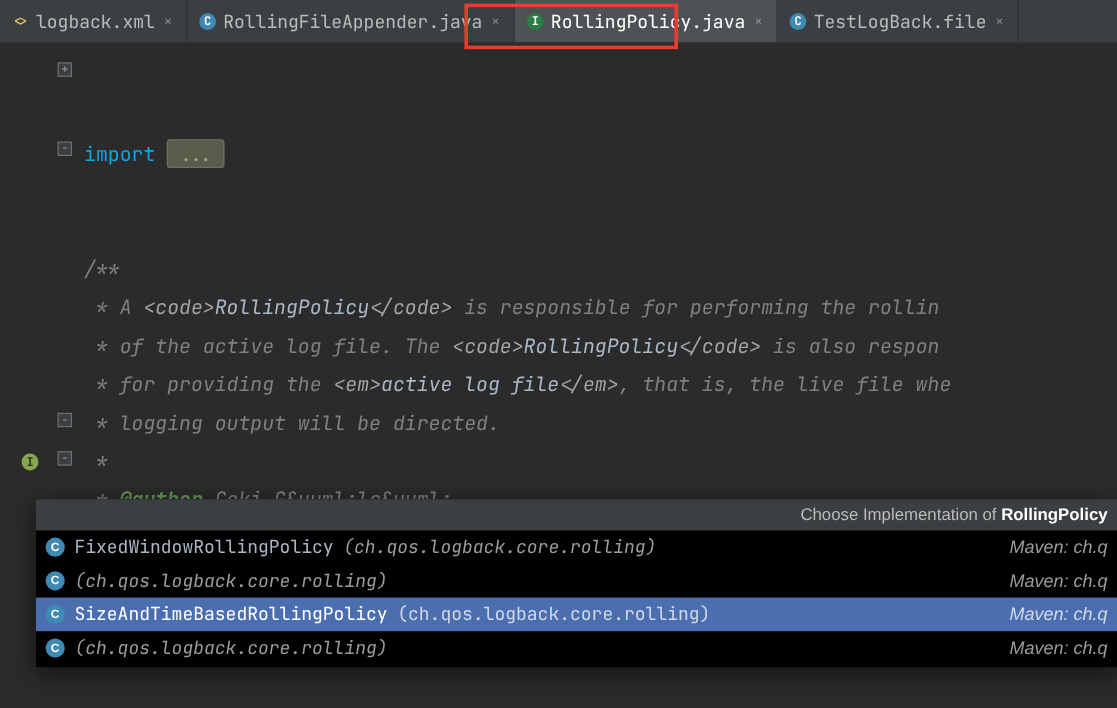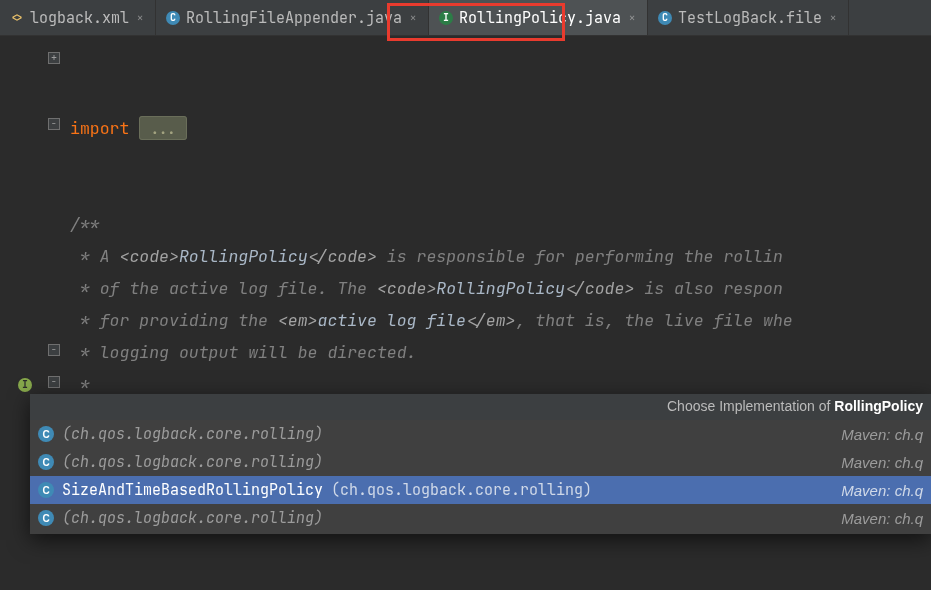--- a/index.html
+++ b/index.html
@@ -102,31 +102,31 @@
     color: #a3a380;
     padding: 0 8px;
     border-radius: 3px;
     border: 1px solid #6a6e5a;
   }
 
   .comment { color: #808080; font-style: italic; }
   .doctag { color: #a3a3a3; font-style: italic; }
   .doc-em { color: #a9b7c6; font-style: italic; }
   .author-tag { color: #629755; font-style: italic; text-decoration: underline; font-weight: bold; }
-  .kw { color: #f97316; }
+  .kw { color: #0ea5e9; }
   .classname { color: #a9b7c6; }
   .extends-type { color: #a9b7c6; background: #344134; padding: 0 1px; }
 
   
   .popup {
     position: absolute;
-    top: 394px;
+    top: 416px;
     left: 30px;
     right: 0;
-    background: #404040;
+    background: #000000;
     box-shadow: 0 6px 20px rgba(0,0,0,0.6);
     z-index: 10;
     font-size: 15px;
     padding-bottom: 2px;
   }
   .popup-title {
     text-align: right;
     padding: 4px 8px 6px 8px;
     color: #bbbbbb;
     font-family: Arial, sans-serif;
@@ -213,20 +213,21 @@
 
 
 </div>
 
 <div class="popup">
   <div class="popup-title">
     <span>Choose Implementation of </span><b>RollingPolicy</b>
   </div>
   <div class="popup-row">
     <span class="cls-ic">C</span>
+    <span>FixedWindowRollingPolicy</span>
     <span class="pkg">(ch.qos.logback.core.rolling)</span>
     <span class="right">Maven: ch.q</span>
   </div>
   <div class="popup-row">
     <span class="cls-ic">C</span>
     <span class="pkg">(ch.qos.logback.core.rolling)</span>
     <span class="right">Maven: ch.q</span>
   </div>
   <div class="popup-row sel">
     <span class="cls-ic">C</span>

